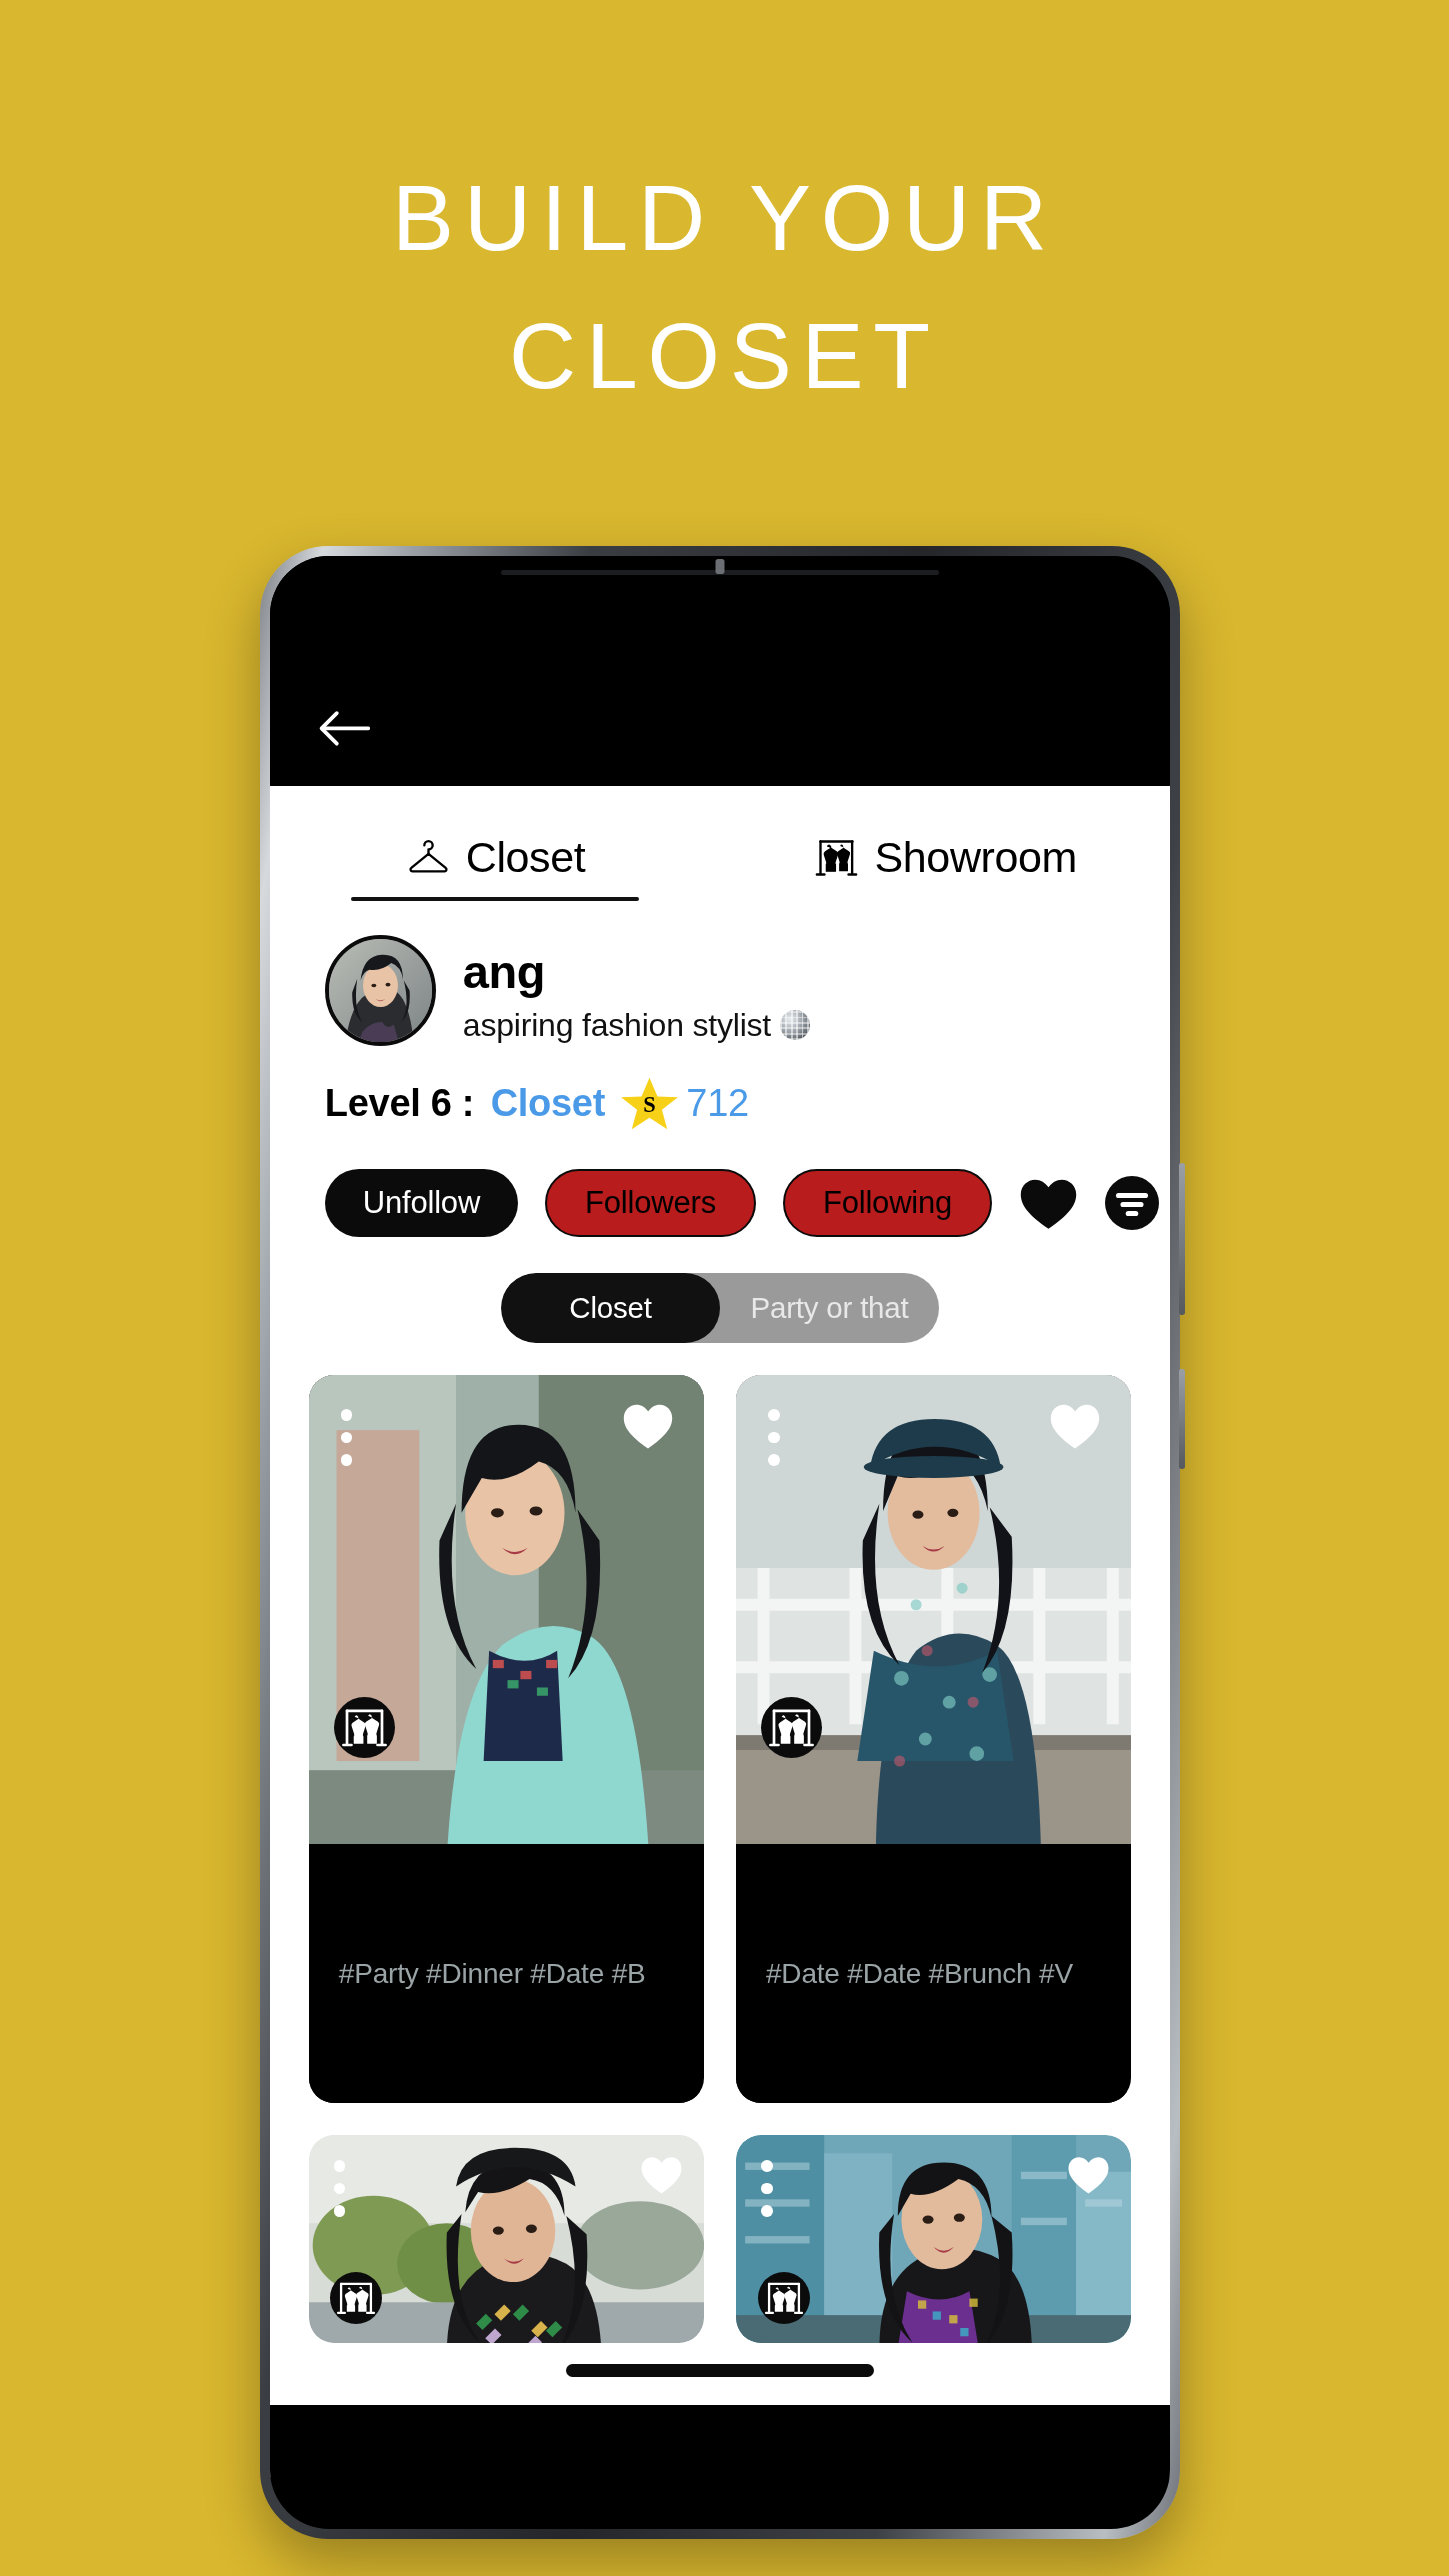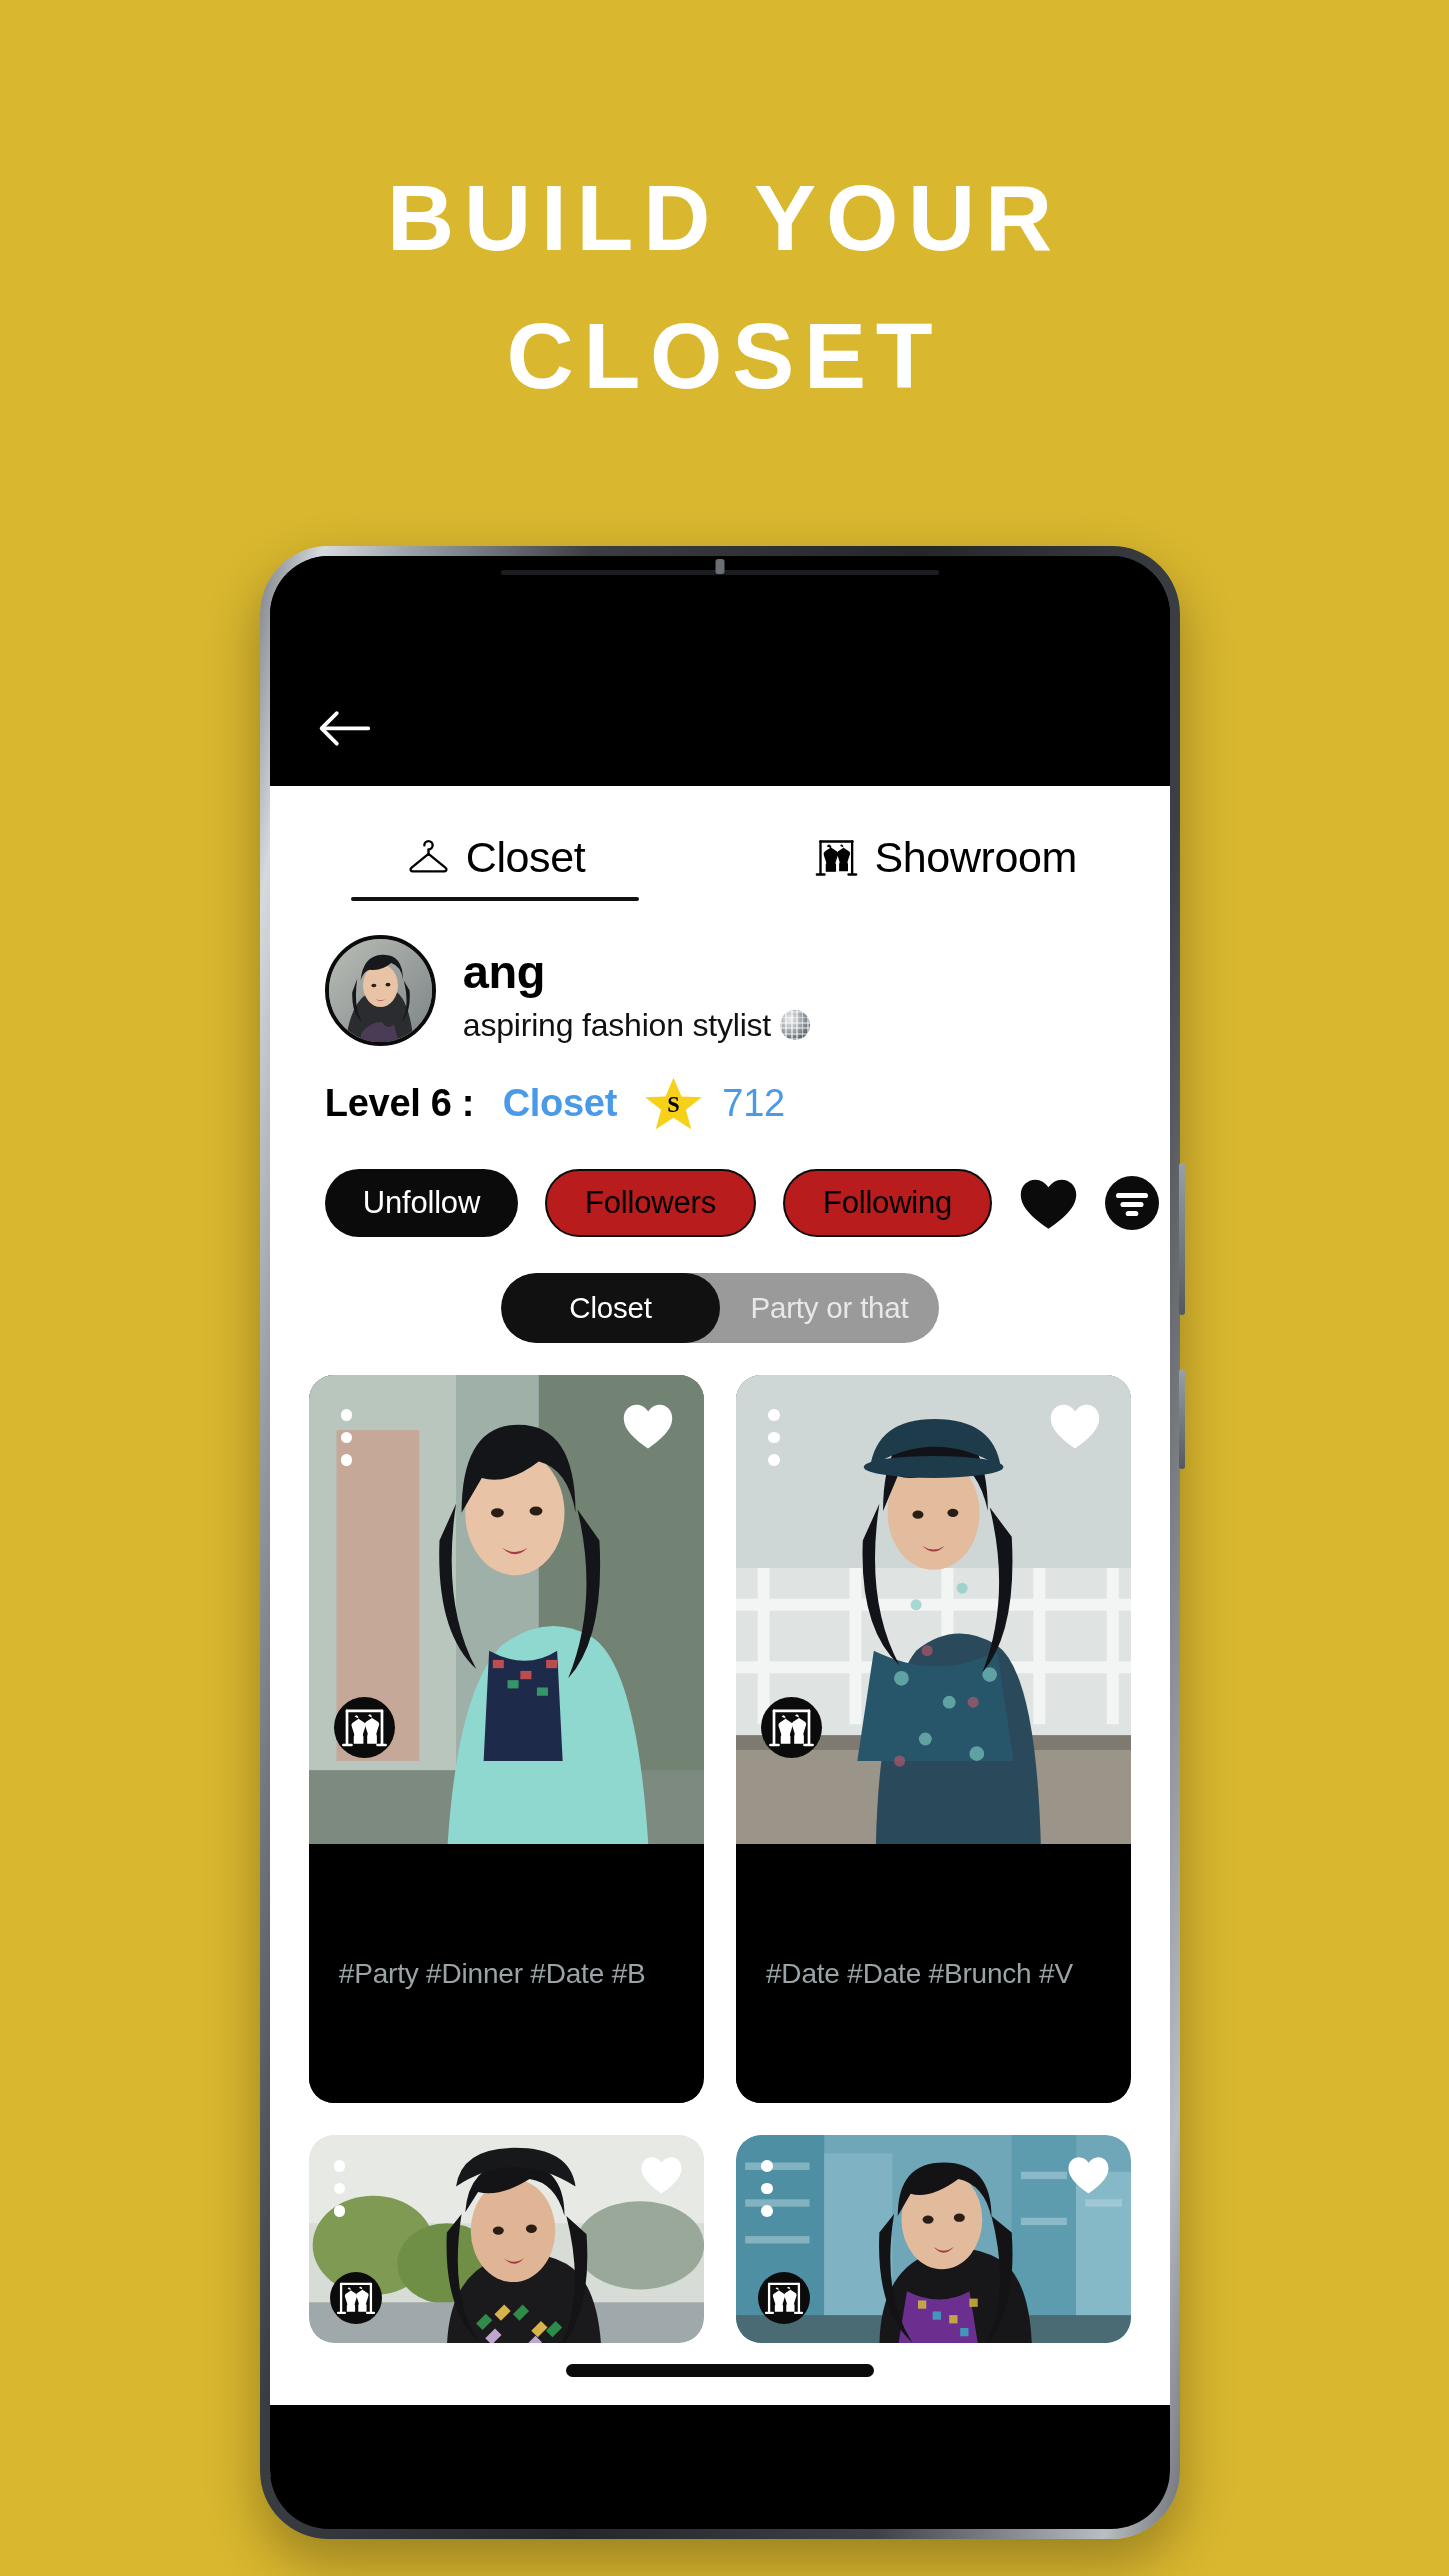--- a/index.html
+++ b/index.html
@@ -7,21 +7,21 @@
   body {
     background:#D9B72E;
     font-family:"Liberation Sans", sans-serif;
     position:relative; overflow:hidden;
   }
 
   
   .promo-headline {
     position:absolute; top:150px; left:0; width:1449px;
     text-align:center; color:#FFFFFF;
-    font-weight:700; font-size:93px; line-height:1.48;
+    font-weight:400; font-size:93px; line-height:1.48;
     letter-spacing:9.8px;
   }
   .promo-headline .line { display:block; white-space:nowrap; }
 
   
   .phone {
     position:absolute; left:260px; top:546px;
     width:920px; height:1993px;
     border-radius:68px;
     background:linear-gradient(100deg,#7c8086 0%,#d7dadd 5%,#9aa0a6 12%,#3a3d42 26%,#24262a 52%,#3d4045 76%,#b9bec3 94%,#6e7278 100%);
@@ -92,21 +92,21 @@
   .bio { font-size:32px; color:#111; margin-top:9px; letter-spacing:-0.2px; display:flex; align-items:center; gap:9px; }
   .emoji-ball {
     width:30px; height:30px; border-radius:50%; display:inline-block;
     background:
       repeating-linear-gradient(90deg,rgba(255,255,255,.55) 0 1.8px,transparent 1.8px 5.4px),
       repeating-linear-gradient(0deg,rgba(255,255,255,.45) 0 1.8px,transparent 1.8px 5.4px),
       radial-gradient(circle at 33% 30%,#e9ecef 0%,#9aa1a8 45%,#5b6167 75%,#3a3f44 100%);
   }
 
   .level-row {
-    display:flex; align-items:center; gap:16px;
+    display:flex; align-items:center; gap:4px;
     padding:30px 0 0 55px; font-size:38px; letter-spacing:-0.3px;
   }
   .level-prefix { color:#000; font-weight:700; }
   .level-rank { color:#4a9ae8; font-weight:700; margin-left:12.5px; }
   .star-badge { position:relative; width:59px; height:55px; margin:0 3.6px 0 10.7px; }
   .star-badge .star-letter {
     position:absolute; left:0; top:0; width:100%; height:100%;
     display:flex; align-items:center; justify-content:center;
     font-size:22.4px; font-weight:700; color:#000;
     font-family:"Liberation Serif", serif; padding-top:2.7px;

